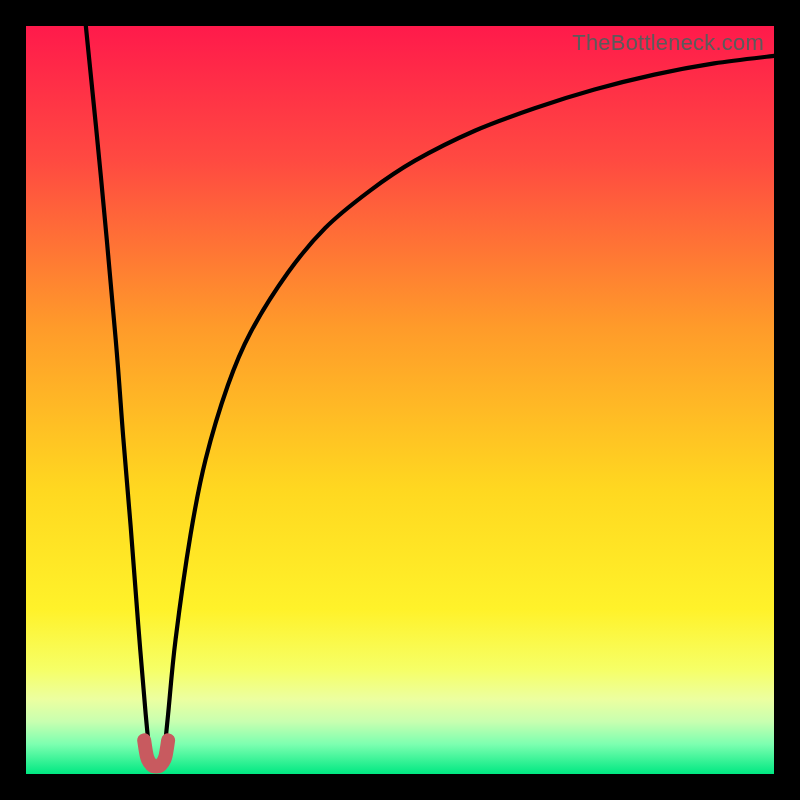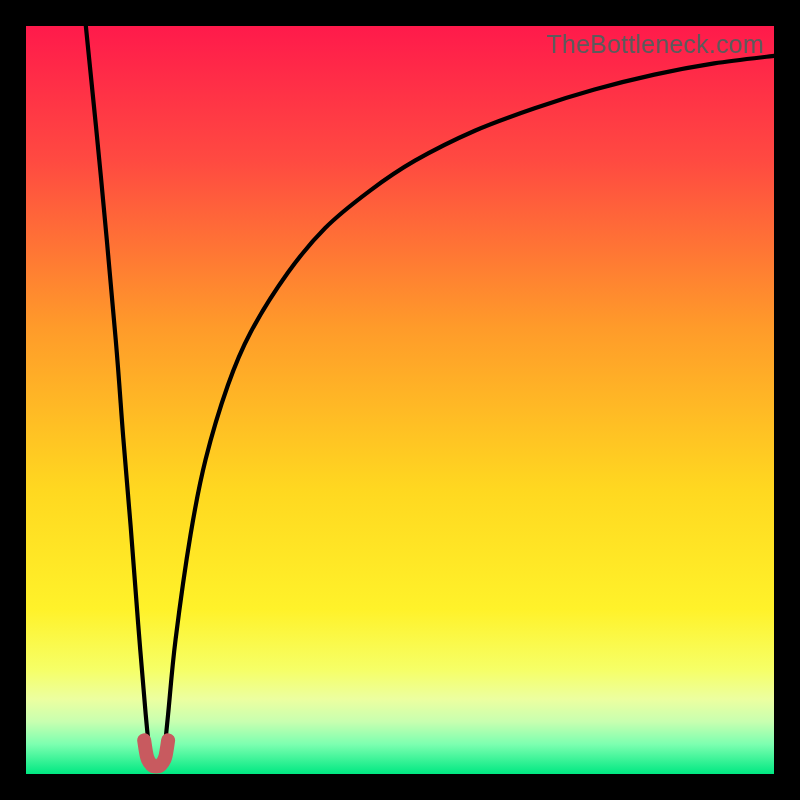--- a/index.html
+++ b/index.html
@@ -27,21 +27,21 @@
   }
   .bg-gradient {
     position: absolute;
     left: 0; top: 0; right: 0; bottom: 0;
   }
   .watermark {
     position: absolute;
     top: 4px;
     right: 10px;
     color: #5b5b5b;
-    font-size: 25px;
+    font-size: 22px;
     font-weight: 500;
     letter-spacing: 0.2px;
     user-select: none;
   }
   svg.curves {
     position: absolute;
     left: 0; top: 0;
     width: 748px; height: 748px;
   }
 </style>

